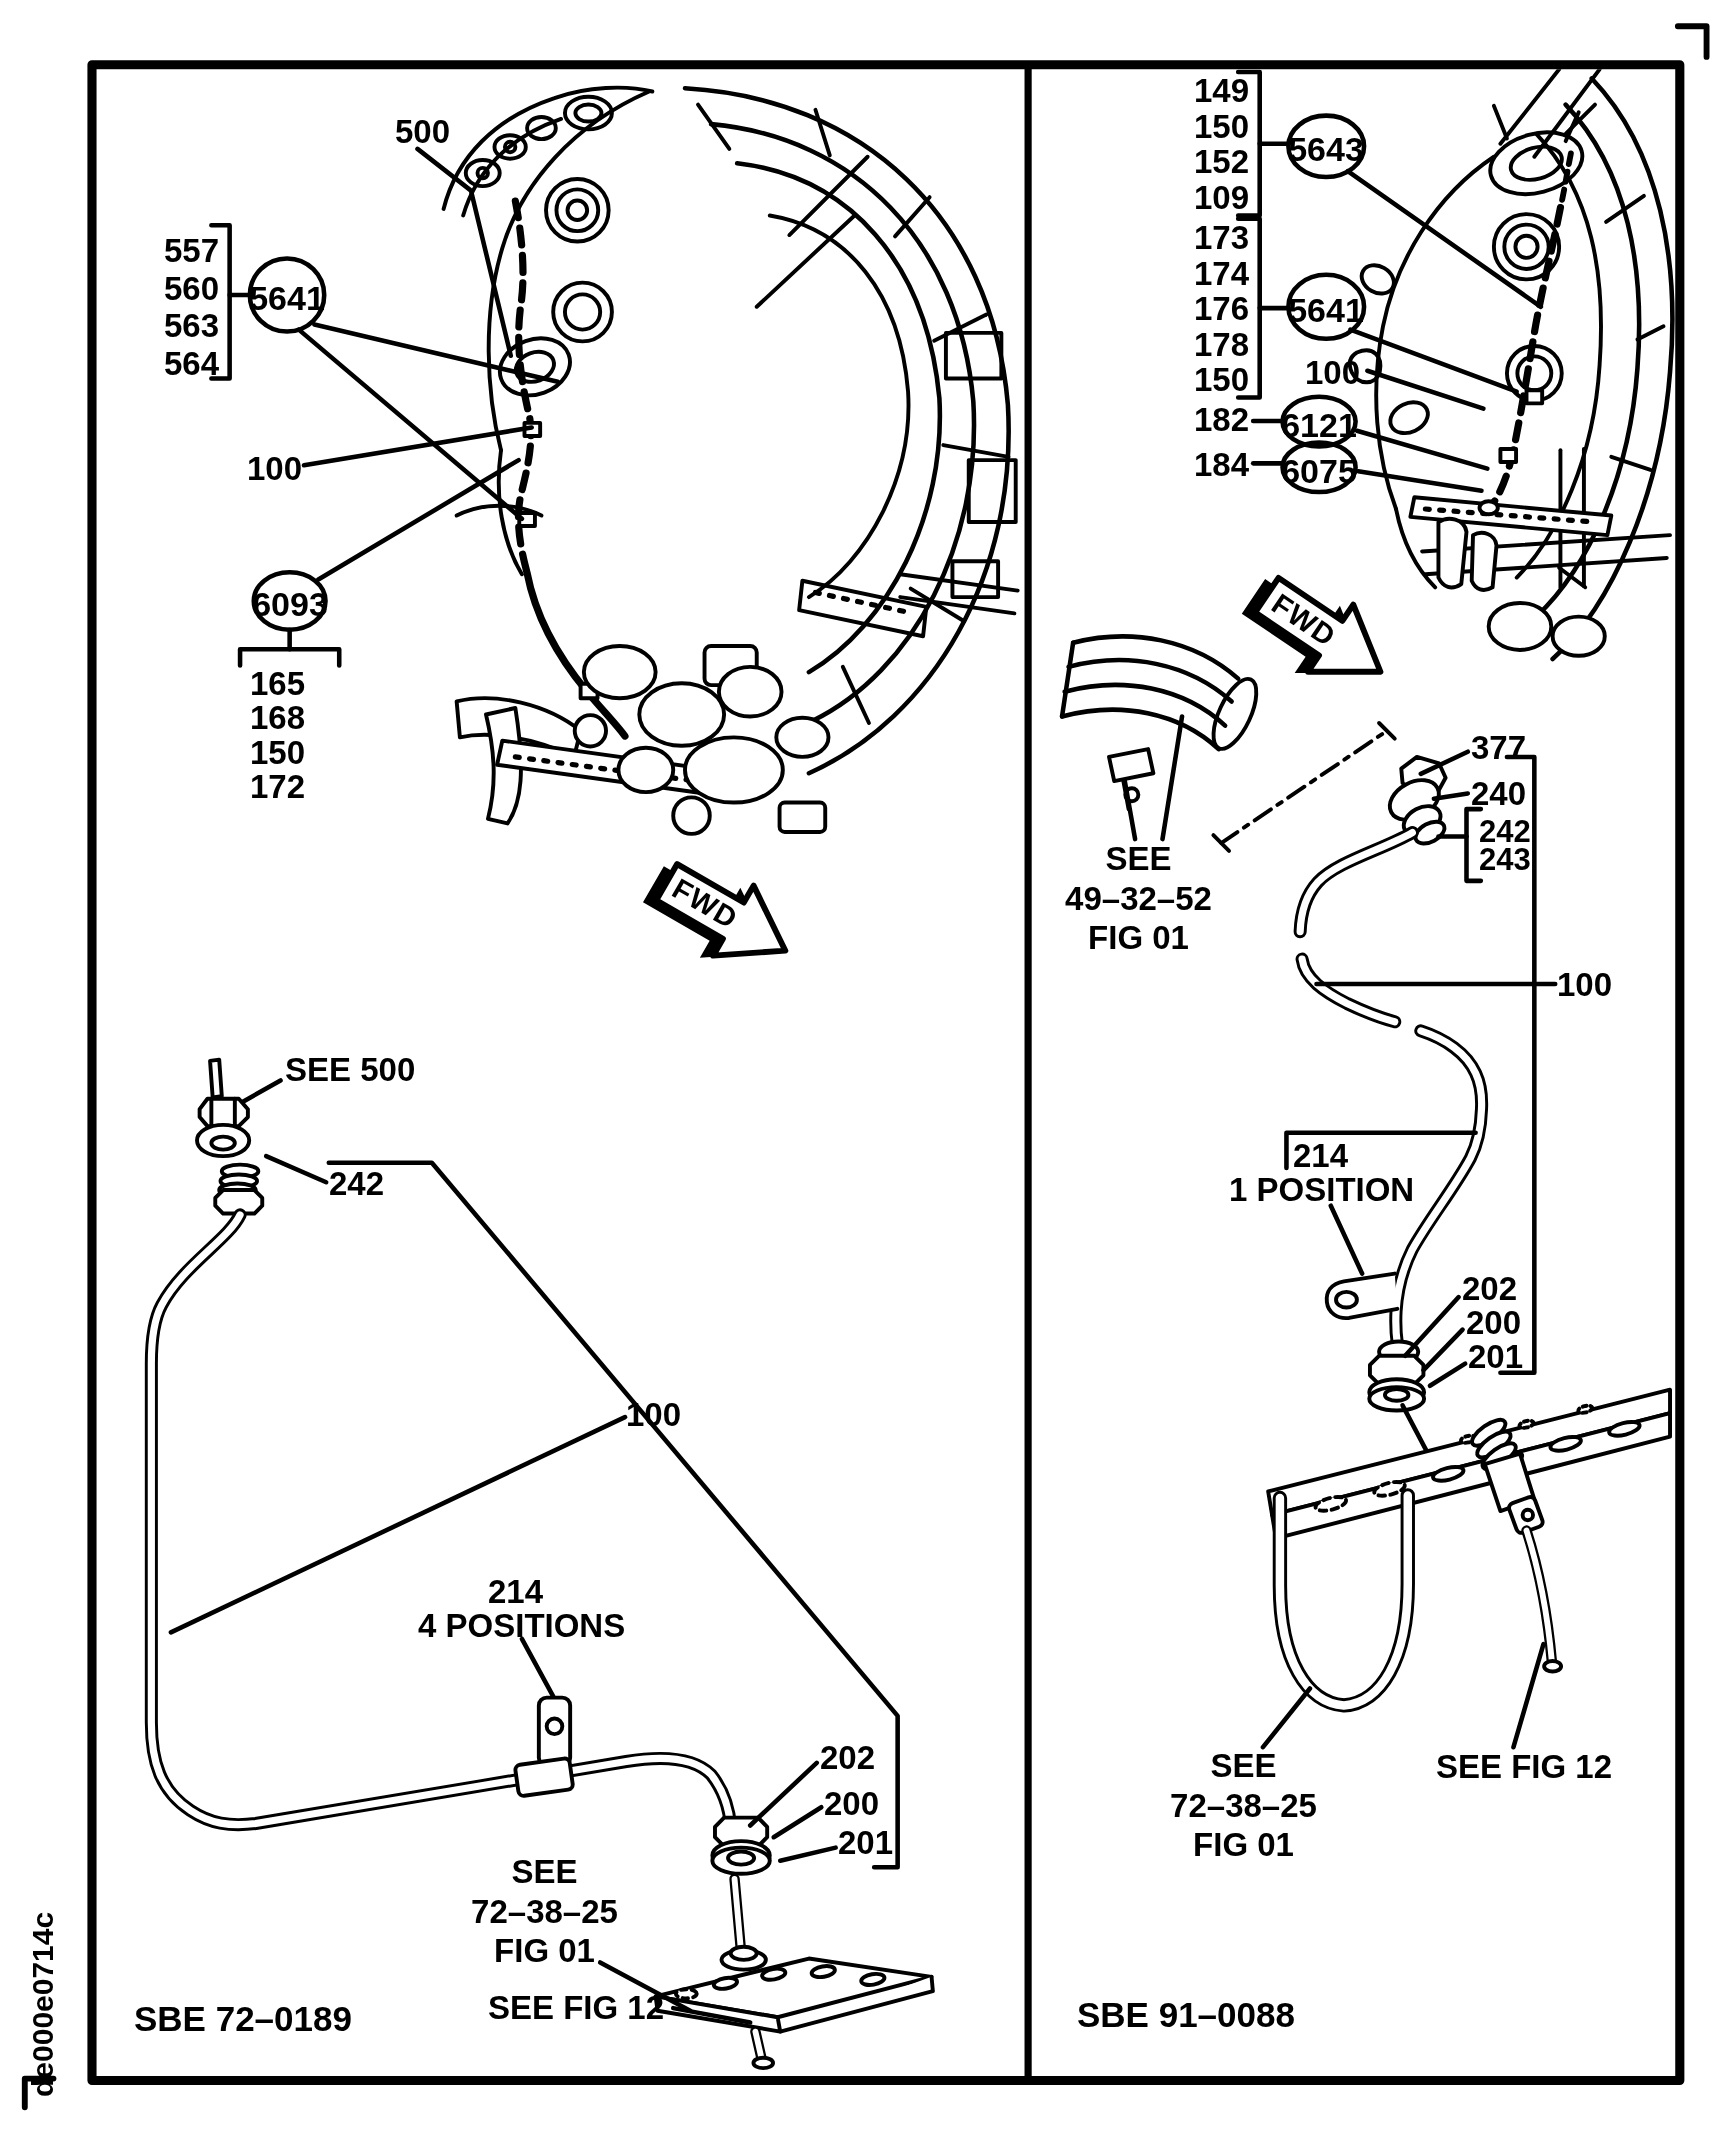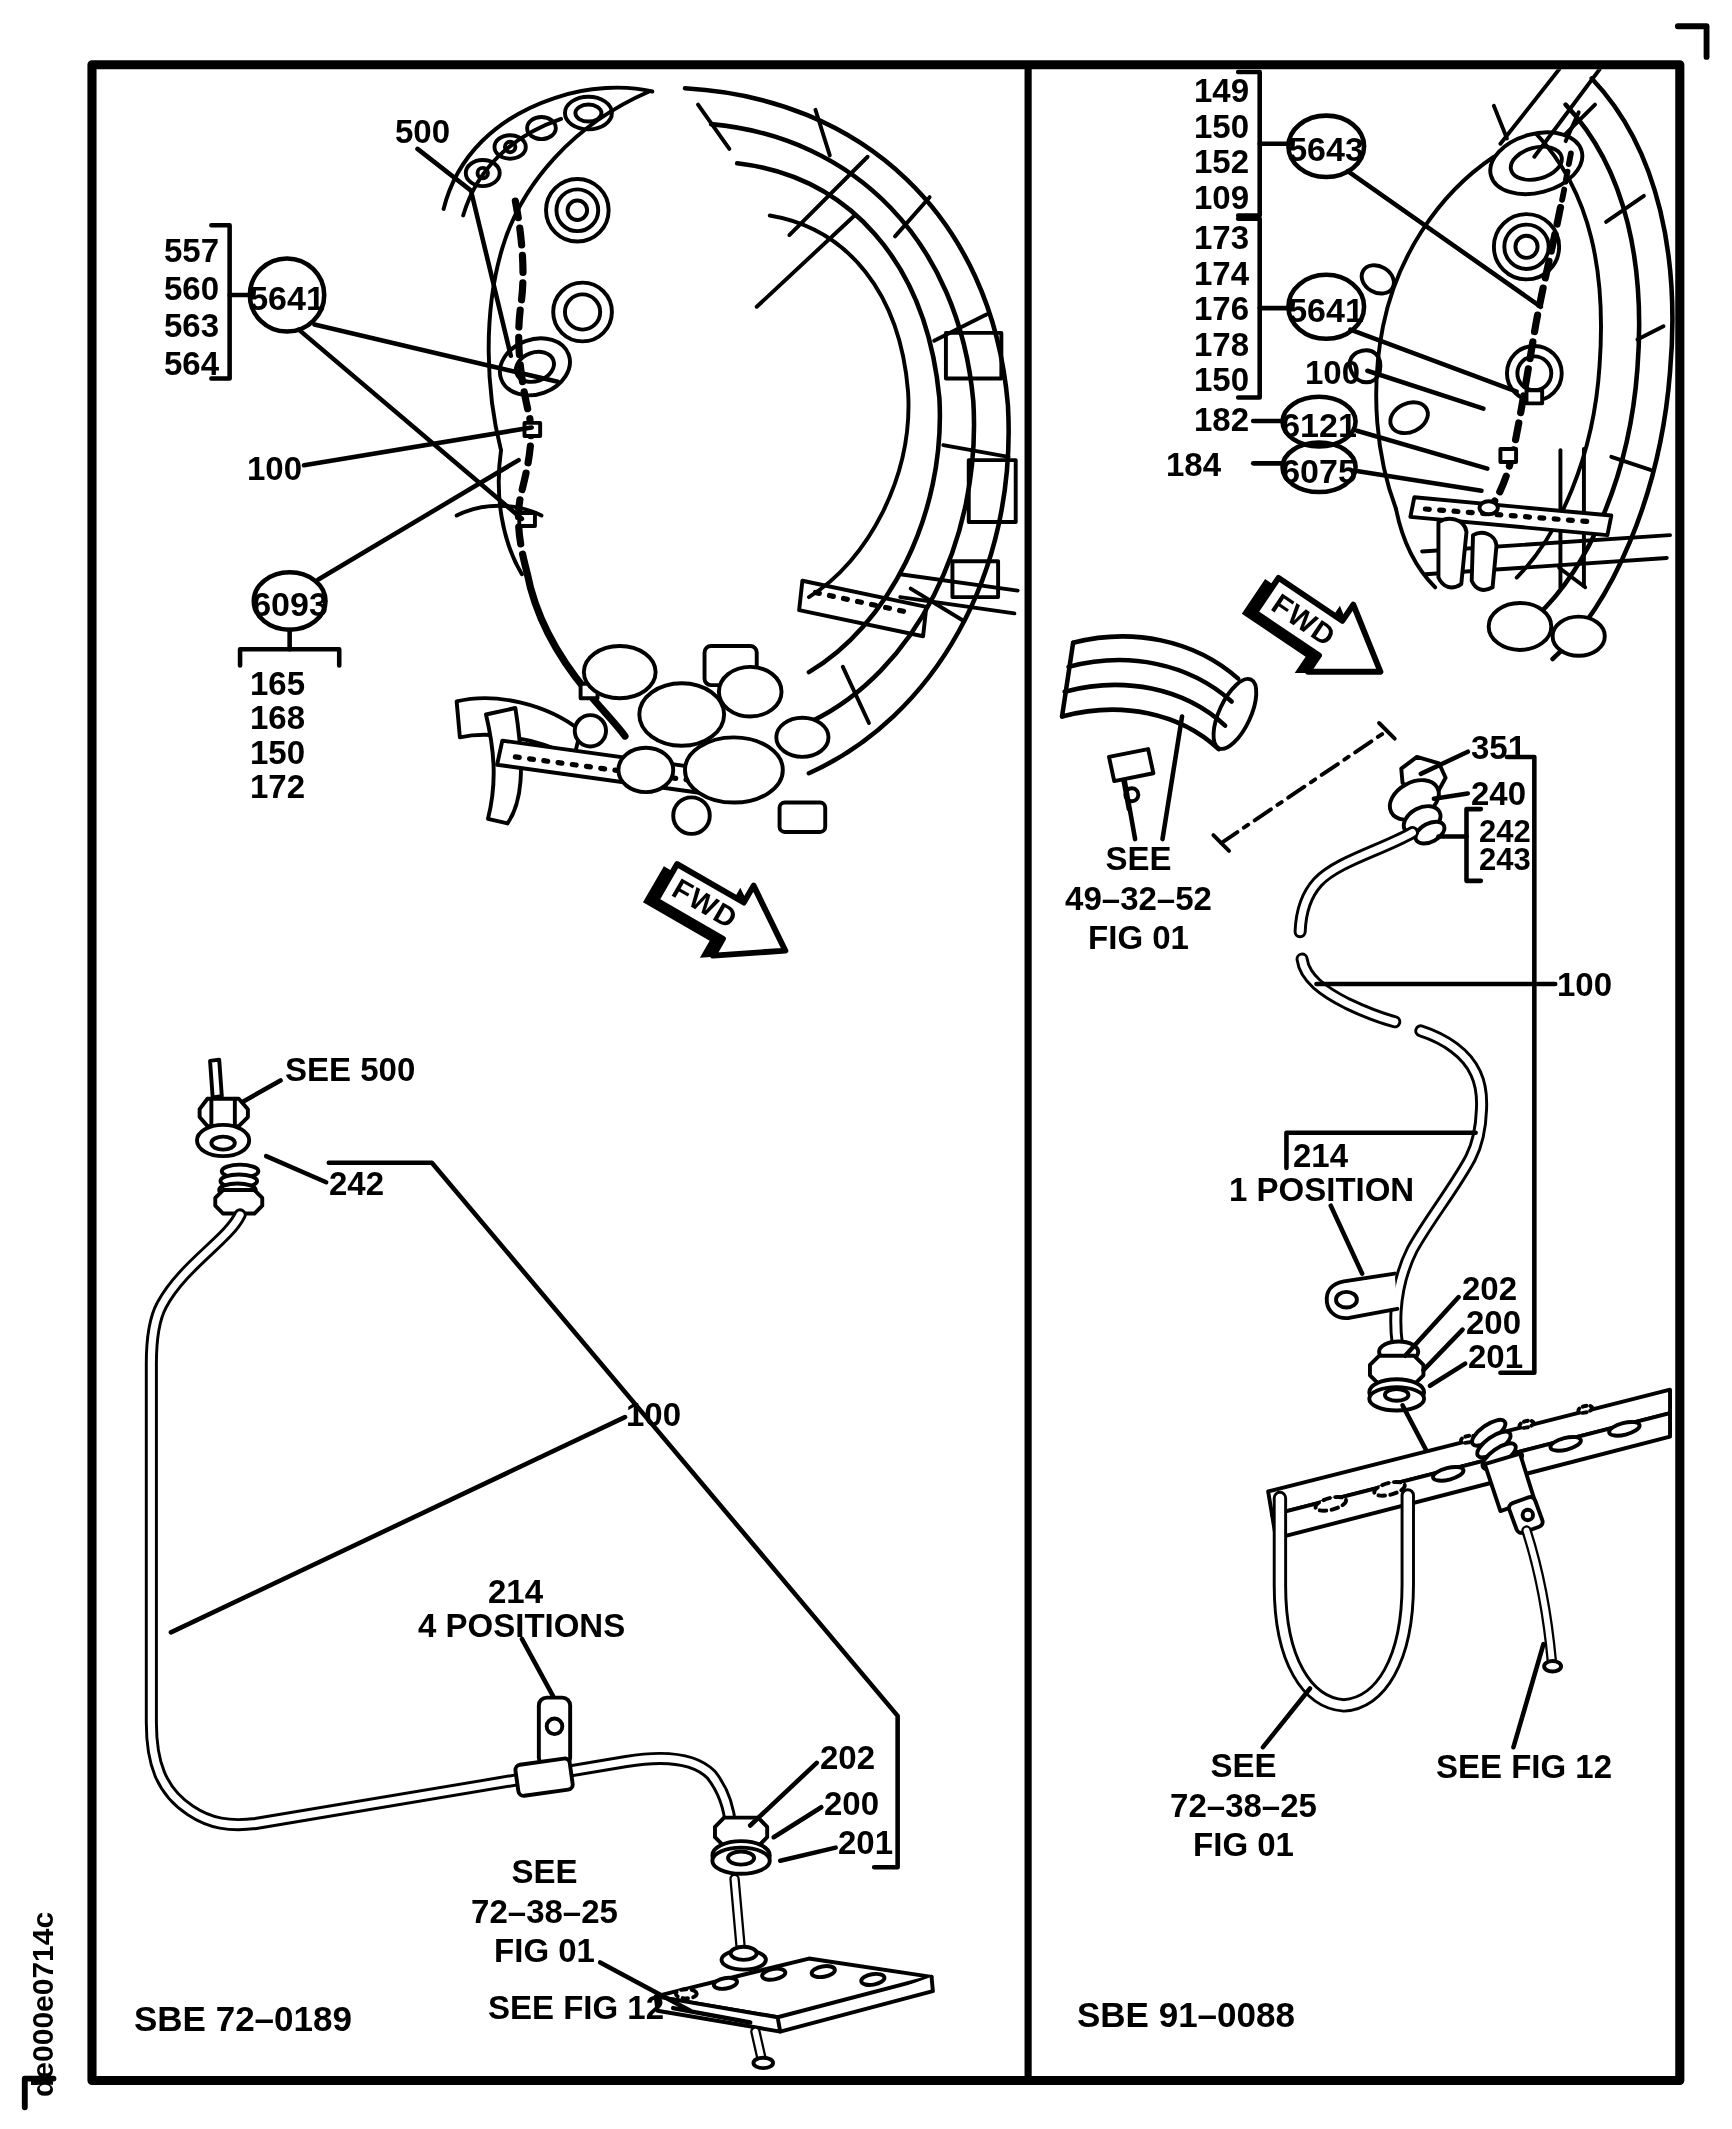--- a/index.html
+++ b/index.html
@@ -486,32 +486,32 @@
   <div>150</div>
 </div>
 
 <div class="lbl balloon-txt" style="left:1274px;top:293px;width:104px;">5641</div>
 
 <div class="lbl" style="left:1305px;top:356px;">100</div>
 
 <div class="lbl" style="left:1194px;top:403px;">182</div>
 <div class="lbl balloon-txt" style="left:1267px;top:408px;width:104px;">6121</div>
 
-<div class="lbl" style="left:1166px;top:448px;">184</div>
+<div class="lbl" style="left:1194px;top:448px;">184</div>
 <div class="lbl balloon-txt" style="left:1267px;top:454px;width:104px;">6075</div>
 
 <div class="lbl fwd-txt" style="left:1283px;top:589px;transform:rotate(34deg);">FWD</div>
 
 <div class="lbl cstack" style="left:1008px;top:842px;width:261px;">
   <div>SEE</div>
   <div>49–32–52</div>
   <div>FIG 01</div>
 </div>
 
-<div class="lbl" style="left:1471px;top:731px;">351</div>
+<div class="lbl" style="left:1471px;top:731px;">377</div>
 <div class="lbl" style="left:1471px;top:777px;">240</div>
 
 <div class="lbl stack p45" style="left:1479px;top:816px;">
   <div>242</div>
   <div>243</div>
 </div>
 
 <div class="lbl" style="left:1557px;top:968px;">100</div>
 
 <div class="lbl" style="left:1293px;top:1139px;">214</div>

